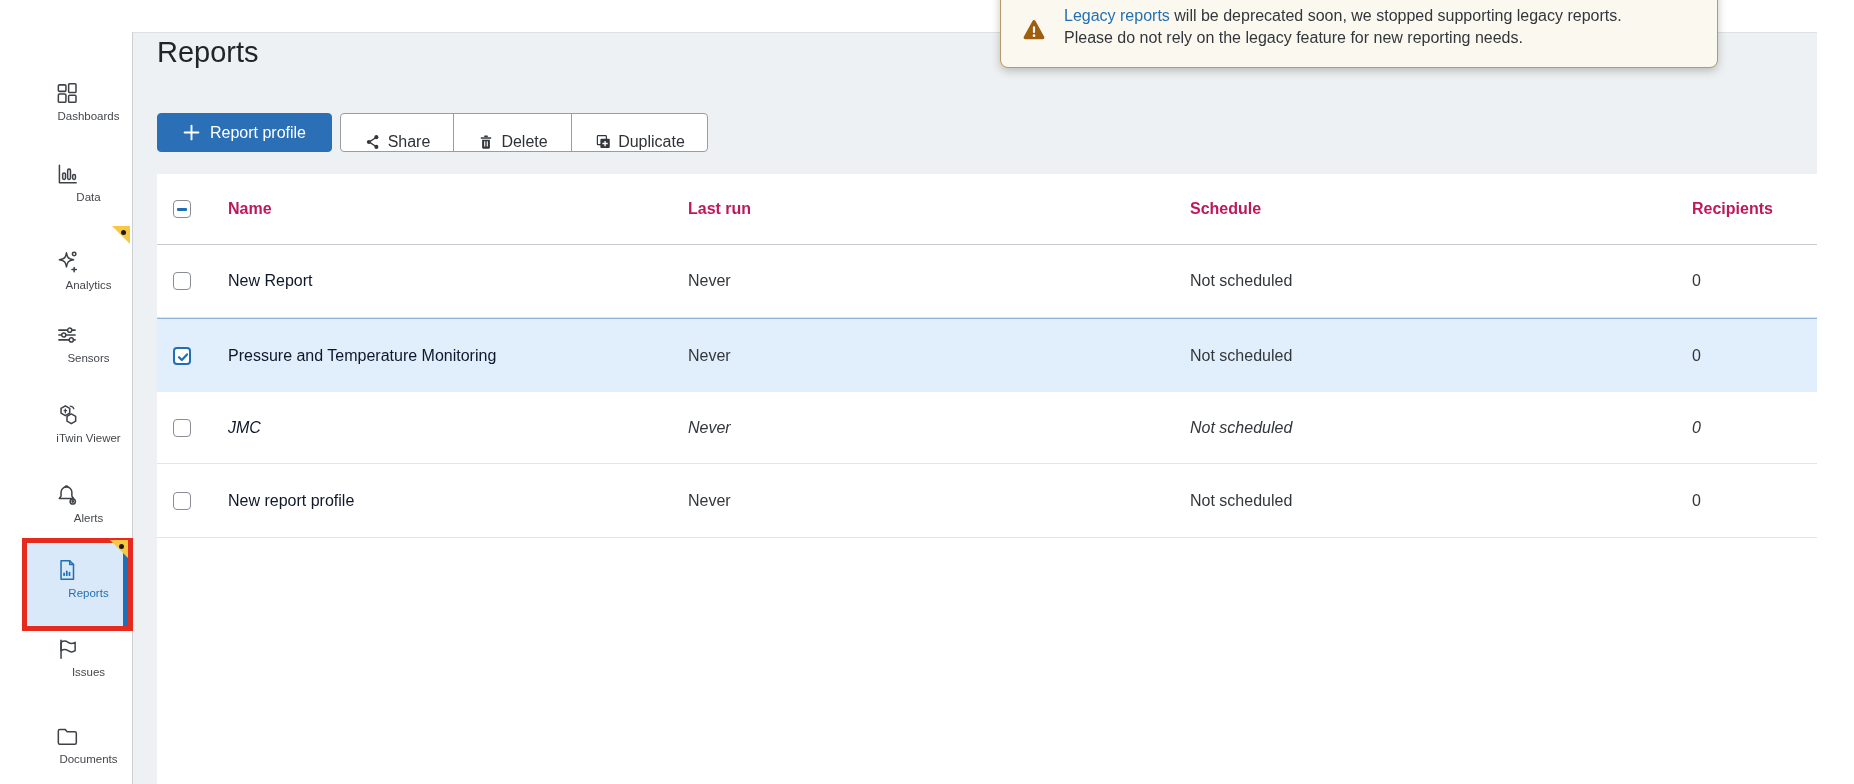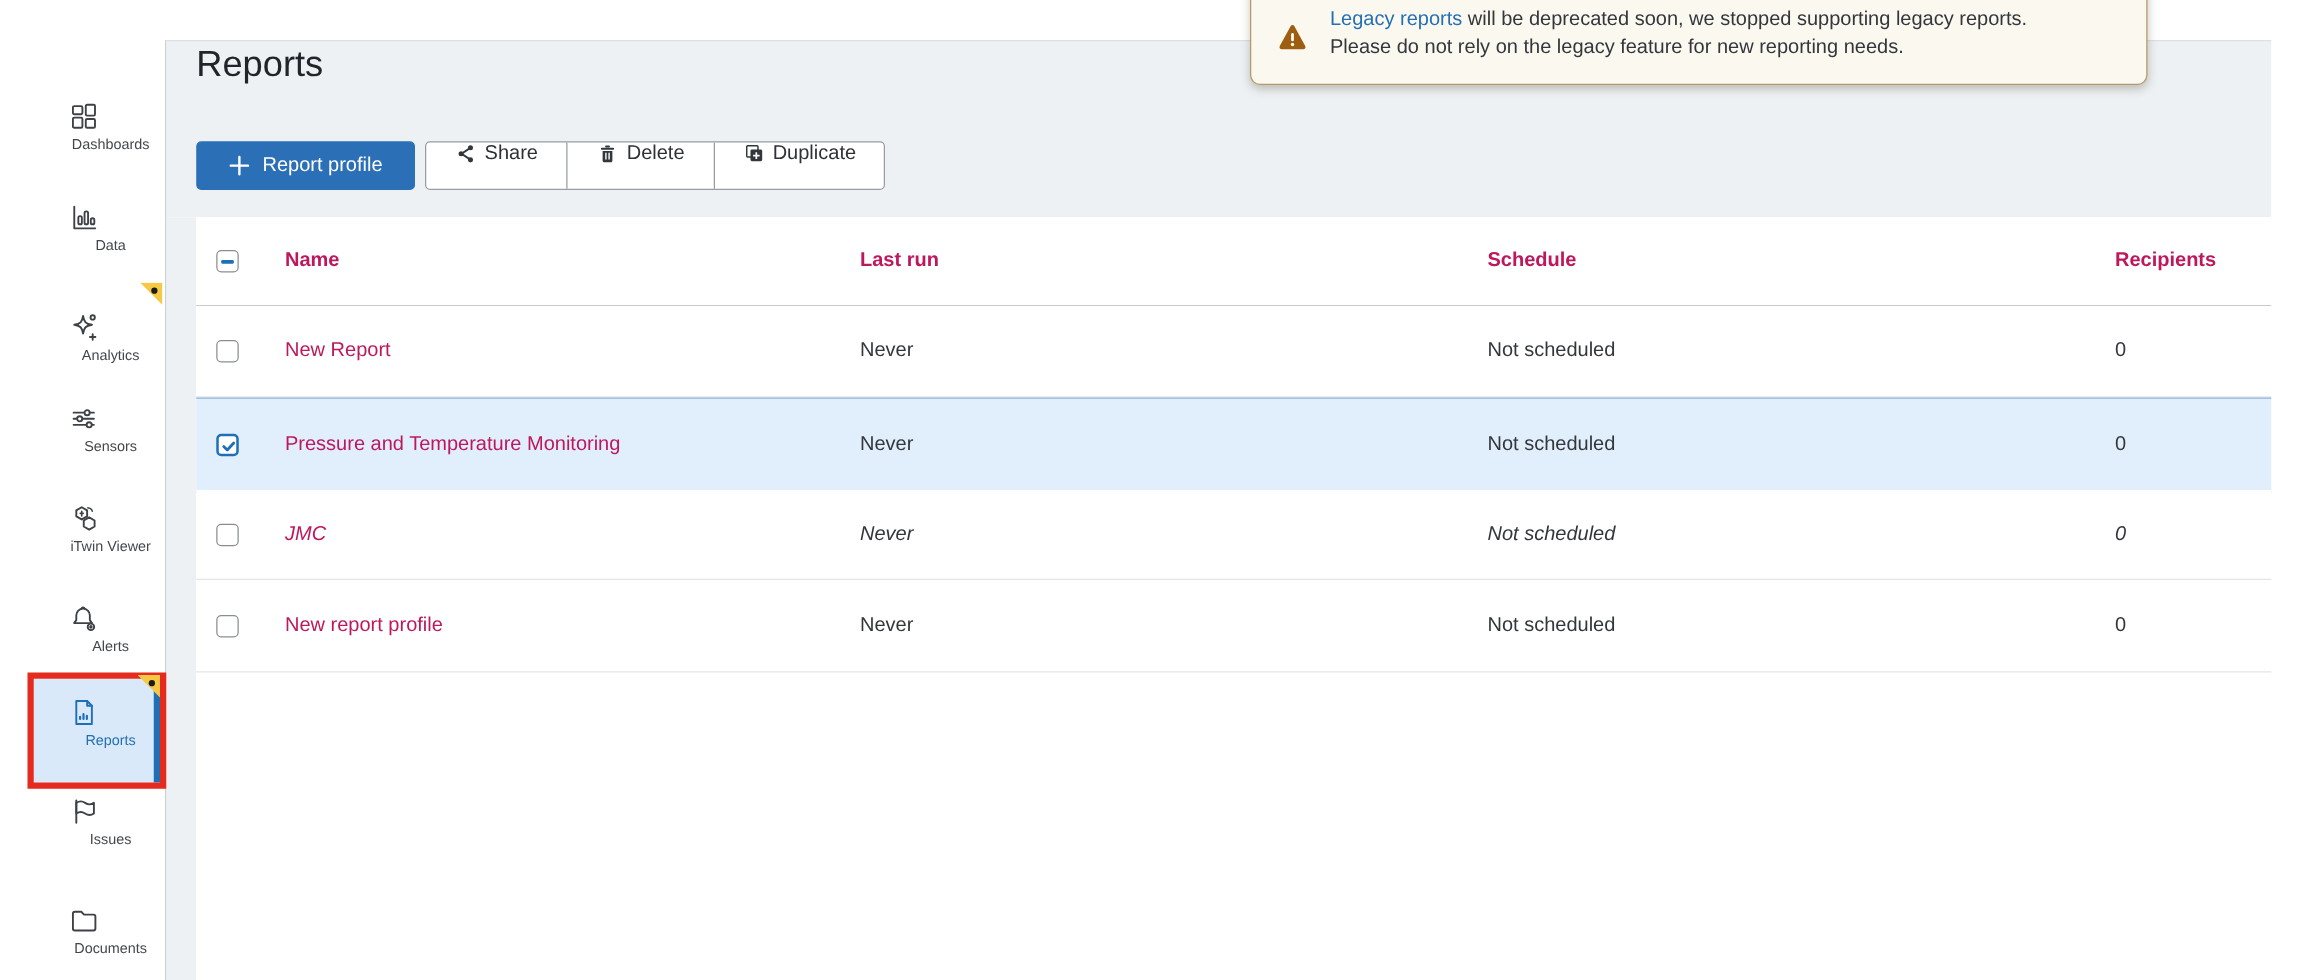--- a/index.html
+++ b/index.html
@@ -39,36 +39,36 @@
   
   .page-title { position:absolute; left:157px; top:36px; font-size:29px; font-weight:400; color:#212529; }
 
   
   .btn-primary { position:absolute; left:157px; top:113px; width:175px; height:39px;
                  background:#2b70b6; border:1px solid #2b70b6; border-radius:4px; color:#fff;
                  display:flex; align-items:center; justify-content:center; gap:10px;
                  font-size:16px; cursor:pointer; }
   .btn-group { position:absolute; left:340px; top:113px; width:368px; height:39px;
                background:#fff; border:1px solid #989da3; border-radius:4px; display:flex; }
-  .btn-group .seg { display:flex; align-items:flex-start; justify-content:center; gap:6px;
+  .btn-group .seg { display:flex; align-items:flex-end; justify-content:center; gap:6px;
                     font-size:16px; color:#2e3236; cursor:pointer; }
   .btn-group .seg + .seg { border-left:1px solid #989da3; }
   .seg-share { width:112px; } .seg-delete { width:118px; } .seg-duplicate { flex:1; }
 
   
   .thead { position:absolute; left:157px; top:174px; width:1660px; height:71px;
            border-bottom:1px solid #c7cbcf; background:#fff; }
   .thead .hname { font-weight:700; font-size:16px; color:#be185d; }
   .cell { position:absolute; top:0; height:100%; display:flex; align-items:center; font-size:16px; }
   .c-check { left:16px; } .c-name { left:71px; } .c-last { left:531px; } .c-sched { left:1033px; } .c-recip { left:1535px; }
 
   .trow { position:absolute; left:157px; width:1660px; height:73px; background:#fff;
           border-bottom:1px solid #e2e5e8; }
   .trow.selected { background:#e1eefb; border-top:1px solid #8fb3d8; border-bottom:1px solid #8fb3d8; }
-  .trow .link { color:#be185d; cursor:pointer; text-decoration:none; }
+  .trow .link { color:#0f172a; cursor:pointer; text-decoration:none; }
   .trow .plain { color:#33373b; }
 
   .checkbox { width:18px; height:18px; border:1px solid #8a8e94; border-radius:4px; background:#fff;
               position:relative; cursor:pointer; }
   .checkbox.indeterminate:after { content:""; position:absolute; left:3px; top:7px; width:10px; height:2.5px;
               background:#1f6fb7; border-radius:1px; }
   .checkbox.checked { border:2px solid #1f6fb7; }
   .checkbox.checked svg { position:absolute; left:1px; top:1px; }
 
   

